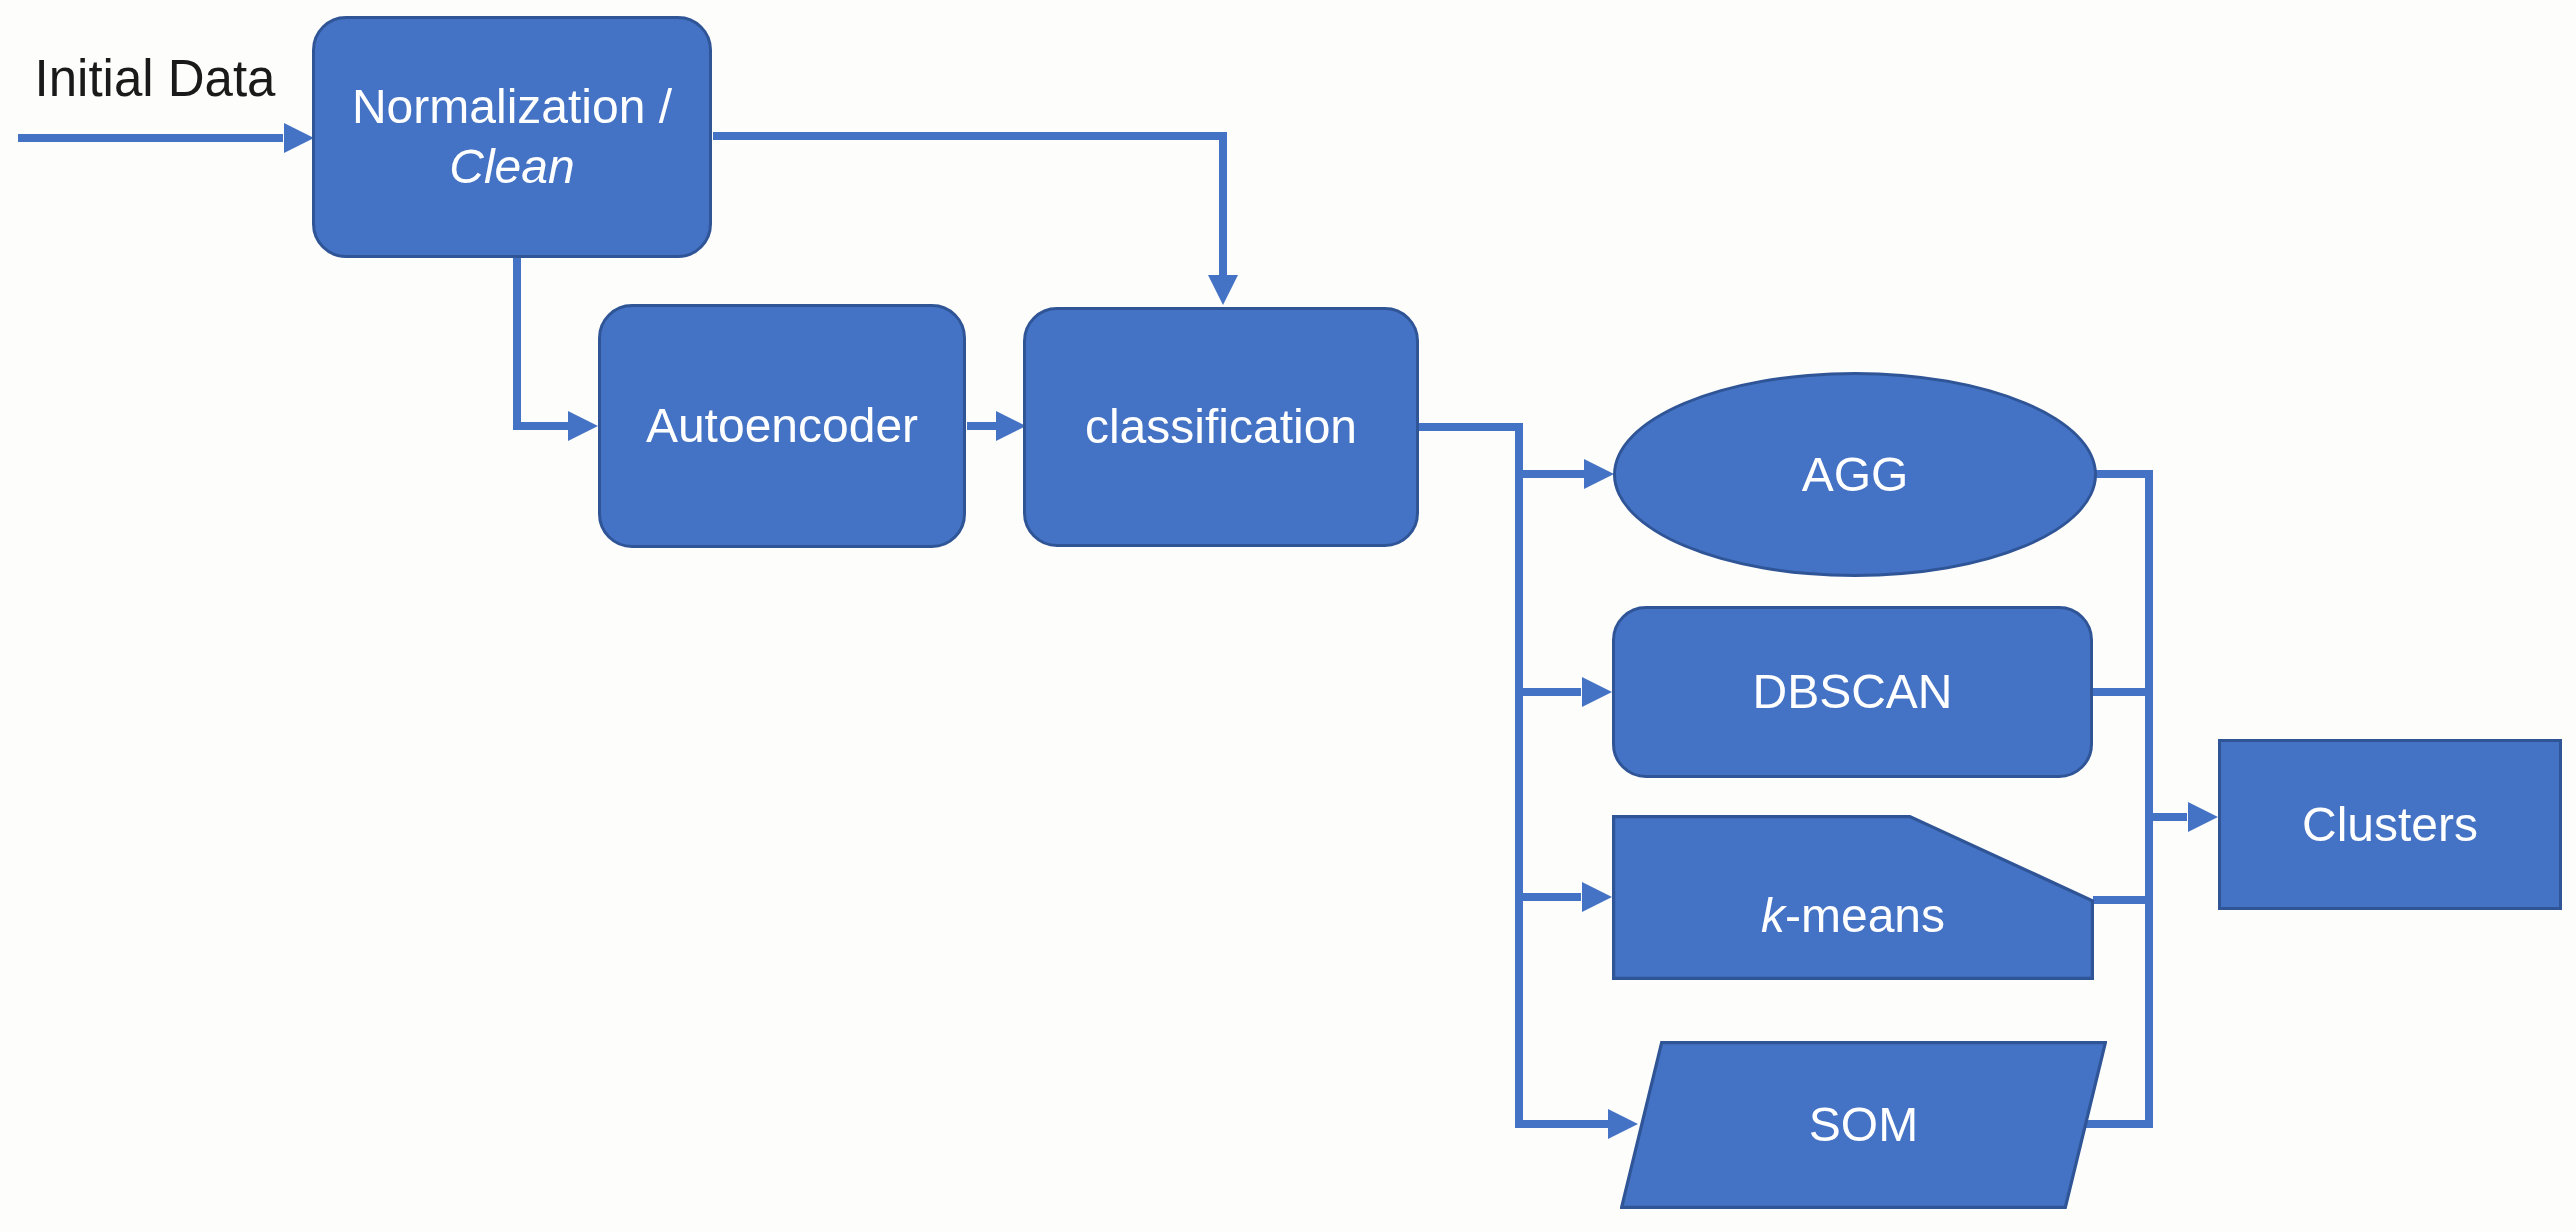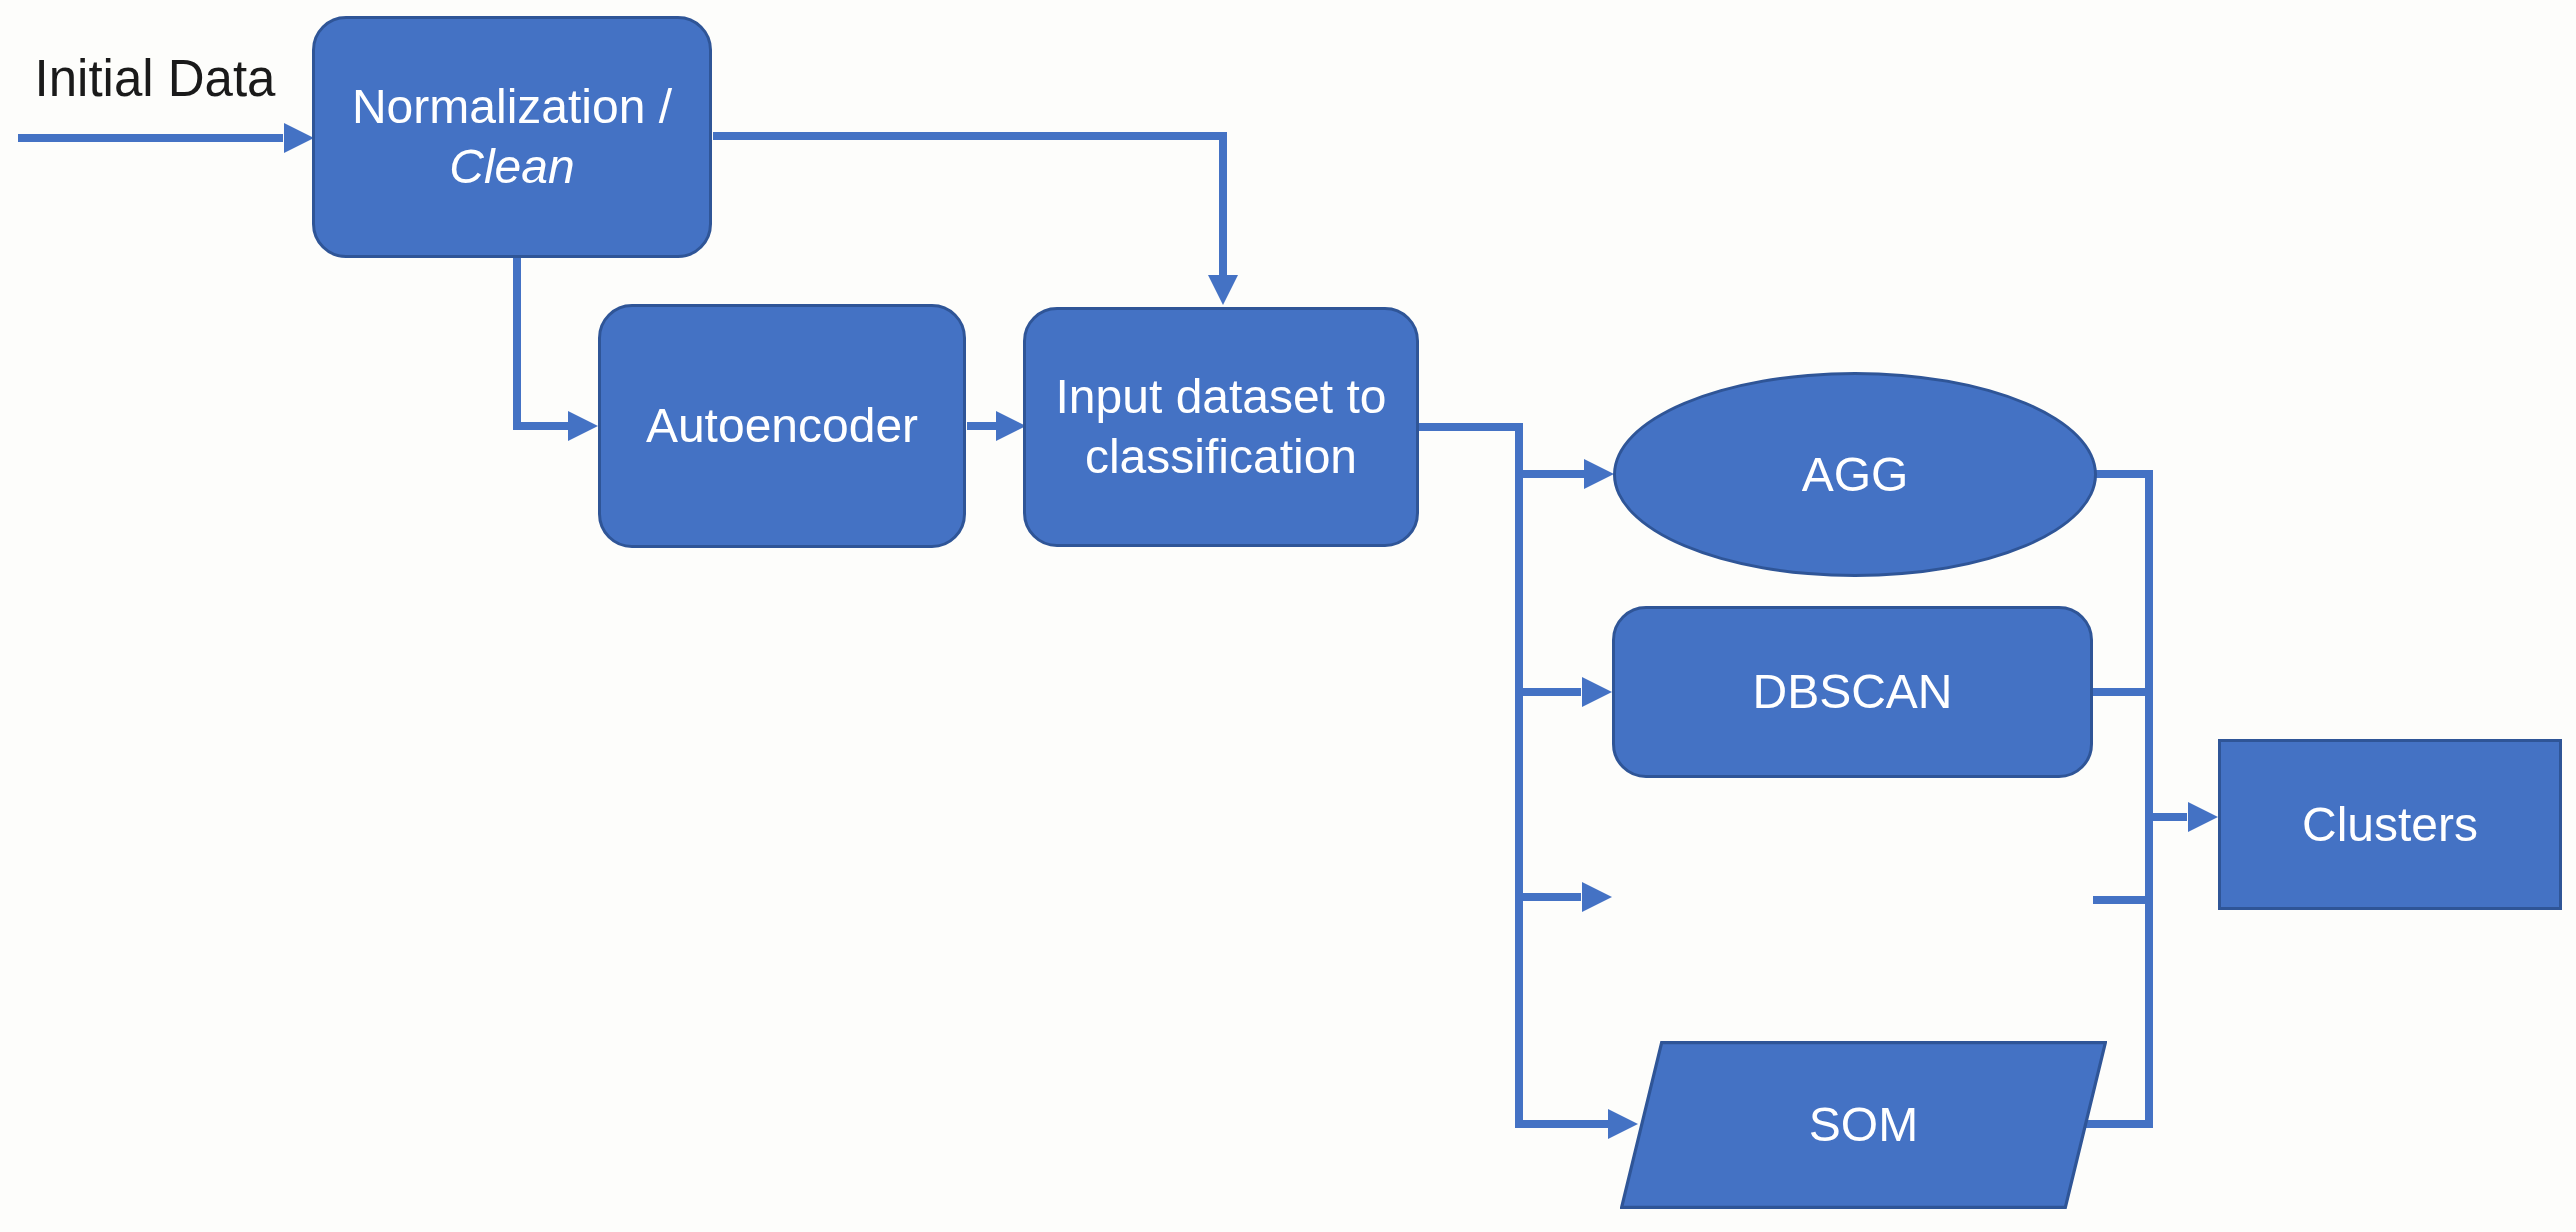--- a/index.html
+++ b/index.html
@@ -77,32 +77,37 @@
   <div class="node rounded" style="left:312px;top:16px;width:400px;height:242px;">
     <span>Normalization /</span>
     <span class="it">Clean</span>
   </div>
 
   <div class="node rounded" style="left:598px;top:304px;width:368px;height:244px;text-align:center;">
     <span>Autoencoder</span>
   </div>
 
   <div class="node rounded" style="left:1023px;top:307px;width:396px;height:240px;">
-    <span>Input dataset to</span>
     <span>classification</span>
   </div>
 
   <div class="node ellipse" style="left:1613px;top:372px;width:484px;height:205px;">
     <span>AGG</span>
   </div>
 
   <div class="node rounded" style="left:1612px;top:606px;width:481px;height:172px;">
     <span>DBSCAN</span>
   </div>
 
+  <div class="poly" style="left:1612px;top:815px;width:482px;height:165px;padding-top:0;">
+    <svg viewBox="0 0 602 206" preserveAspectRatio="none">
+      <polygon points="2,2 372,2 600,107 600,204 2,204" fill="#4472C4" stroke="#2F5597" stroke-width="4"></polygon>
+    </svg>
+    <span class="lbl" style="margin-top:37px;"><i>k</i><span>-means</span></span>
+  </div>
 
   <div class="poly" style="left:1620px;top:1041px;width:487px;height:168px;">
     <svg viewBox="0 0 608 210" preserveAspectRatio="none">
       <polygon points="52,2 606,2 556,208 2,208" fill="#4472C4" stroke="#2F5597" stroke-width="4"></polygon>
     </svg>
     <span class="lbl">SOM</span>
   </div>
 
   <div class="node sharp" style="left:2218px;top:739px;width:344px;height:171px;">
     <span>Clusters</span>

